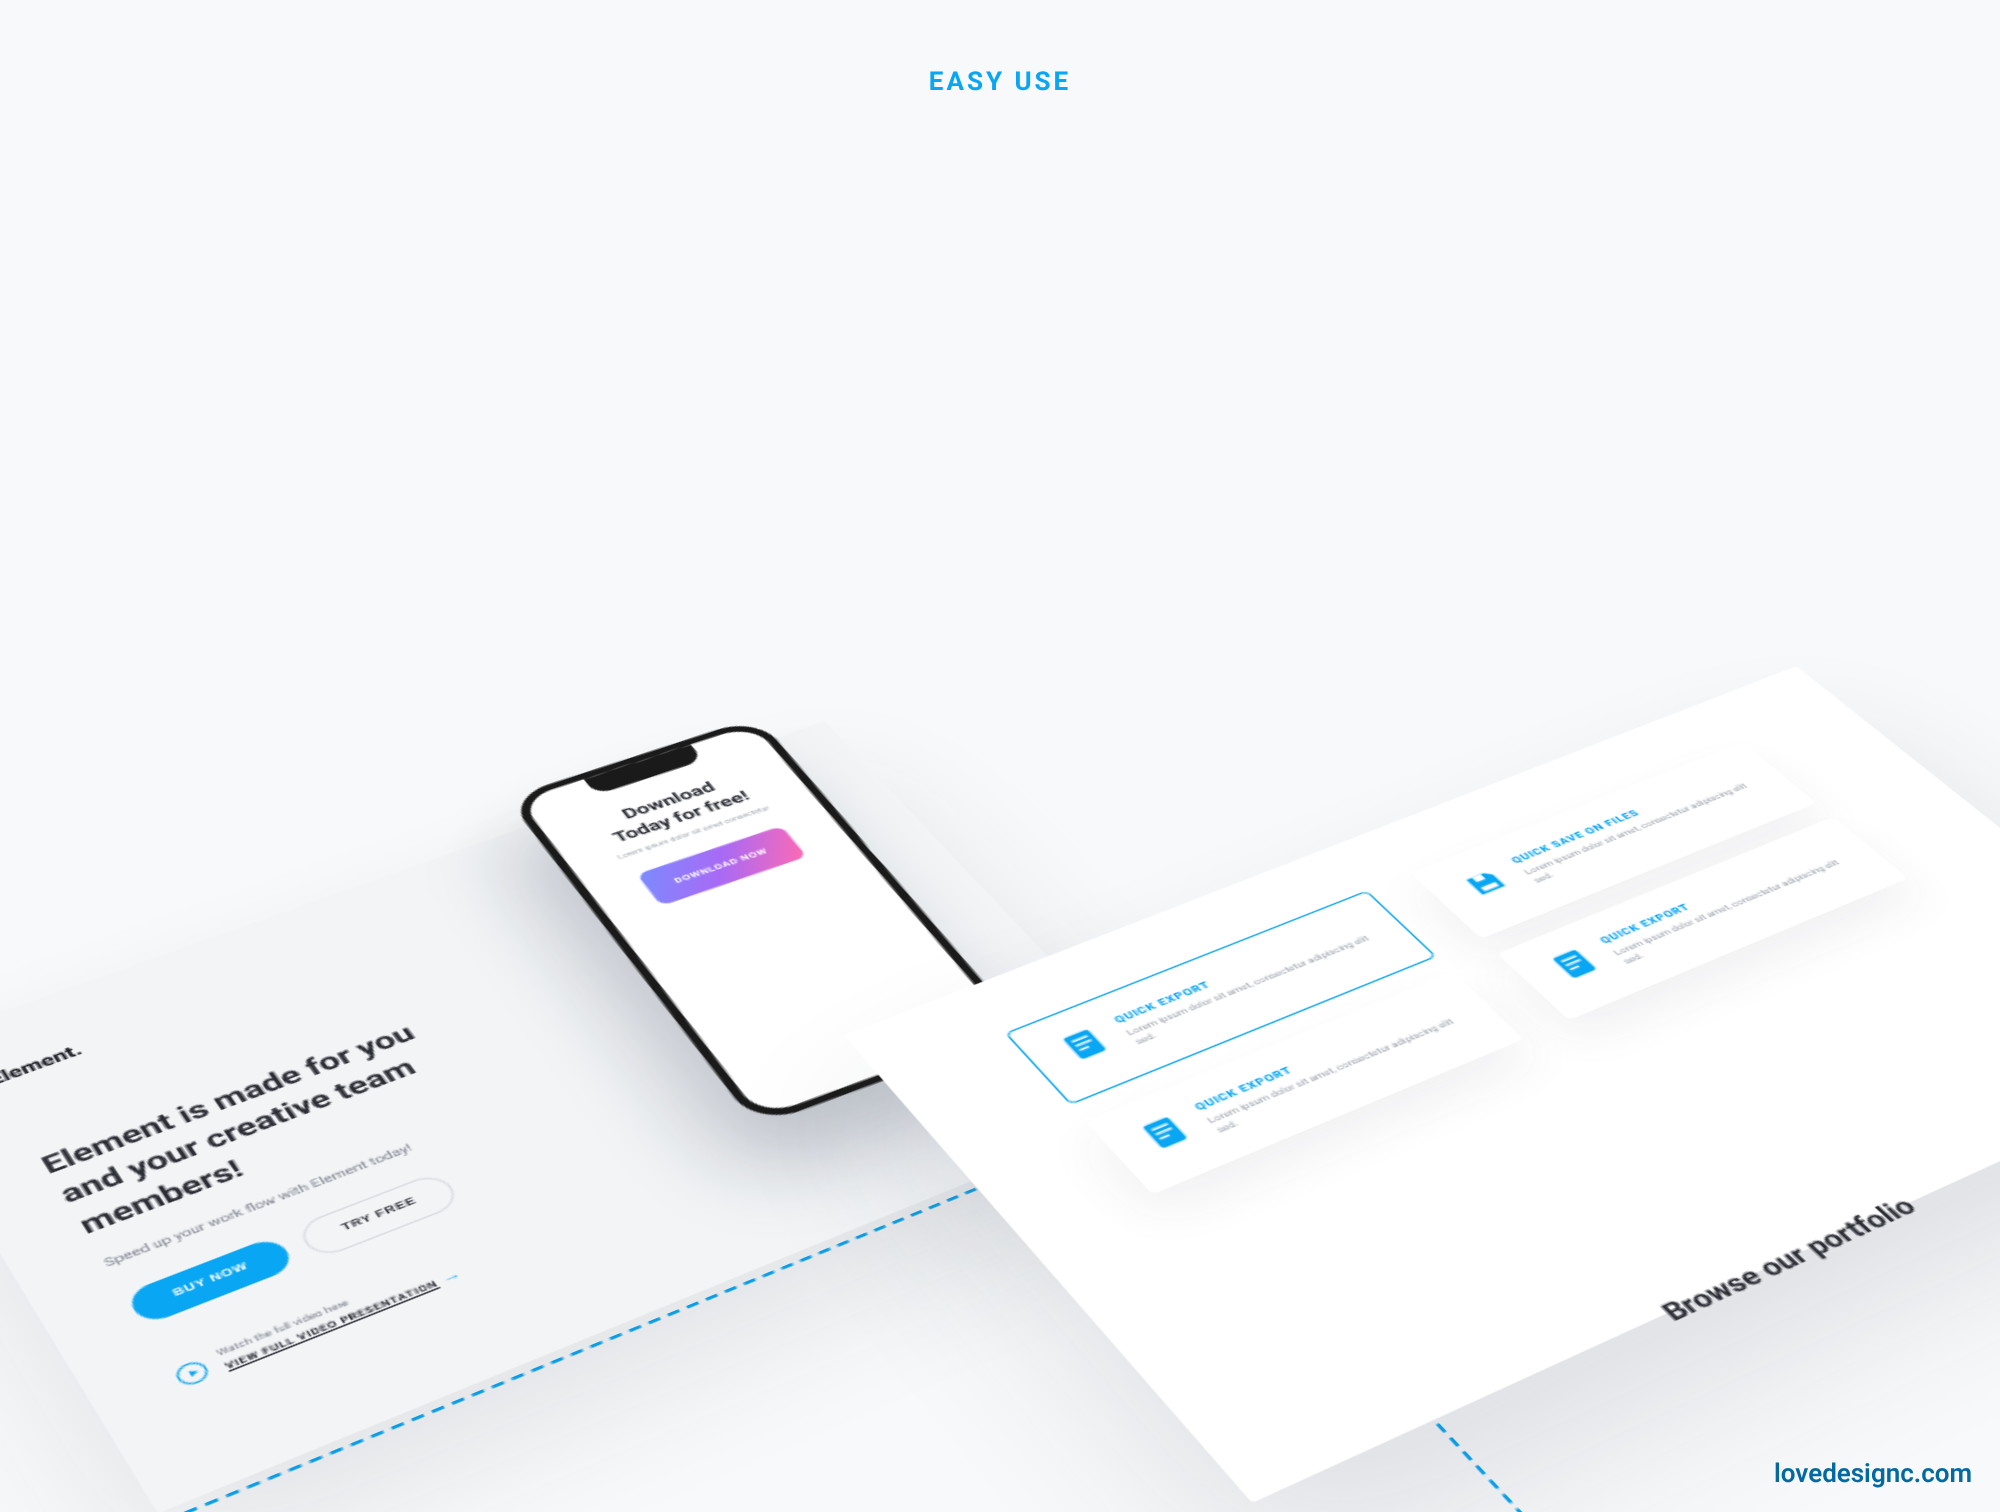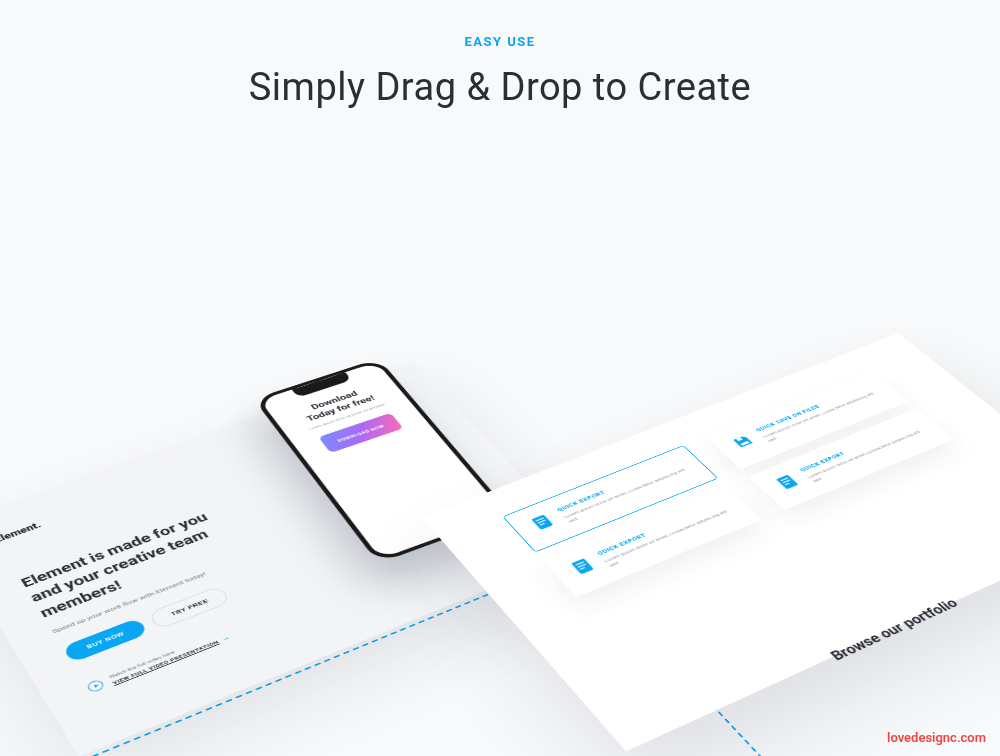--- a/index.html
+++ b/index.html
@@ -263,29 +263,28 @@
       height: 350px;
       border: 2px dashed #09a6f3;
       border-radius: 2px;
     }
     .watermark {
       position: absolute;
       bottom: 11px;
       right: 14px;
       font-size: 13px;
       font-weight: 600;
-      color: #ef4444;
+      color: #0369a1;
     }
   </style>
 </head>
 <body>
 
 <div class="header-section">
   <div class="eyebrow">EASY USE</div>
-  <h1 class="headline">Simply Drag &amp; Drop to Create</h1>
 </div>
 
 <div class="perspective-wrap">
   <div class="iso-scene">
 
     <div class="dropzone"></div>
 
     <div class="page1">
       <div class="brand">Element.</div>
       <div class="menu-icon">

